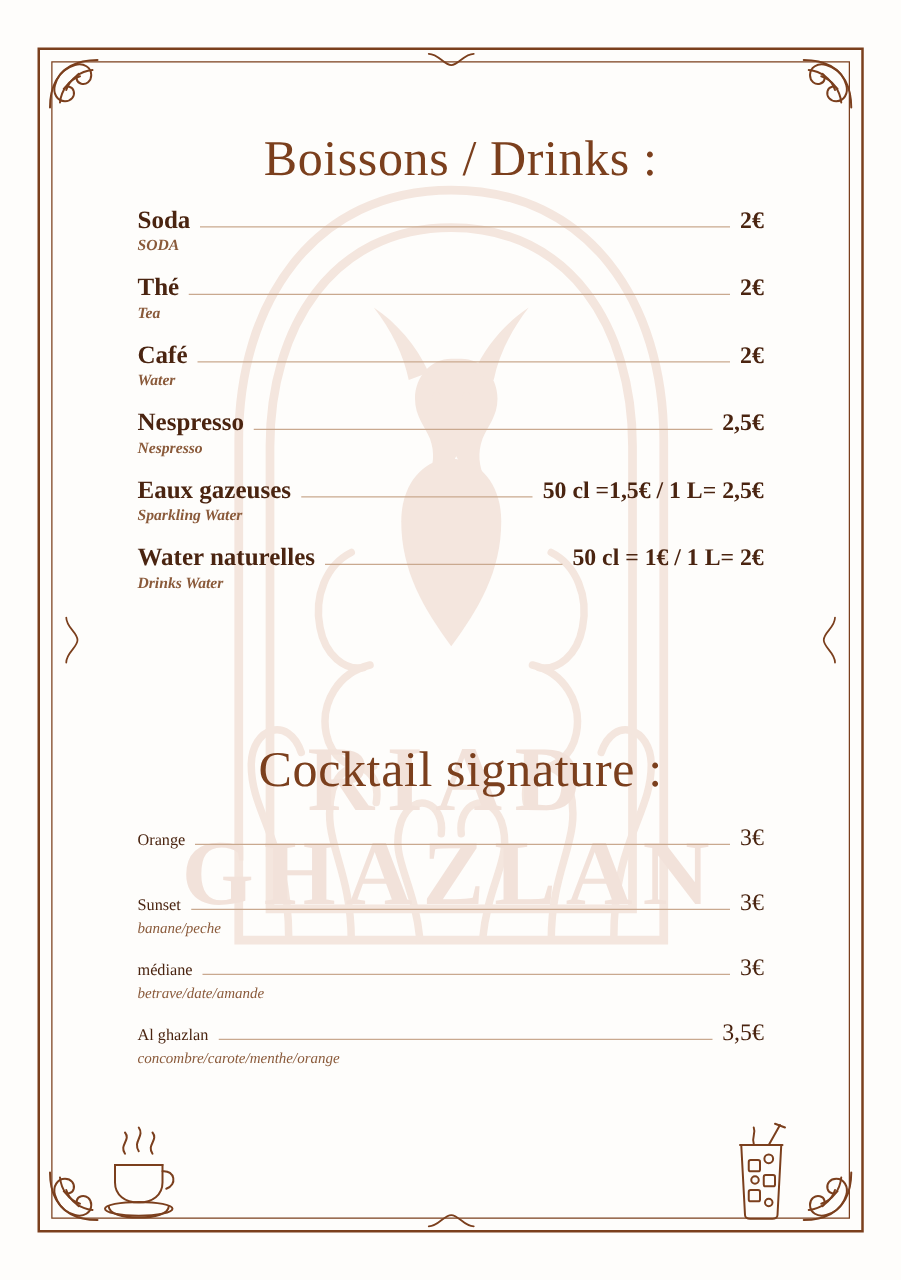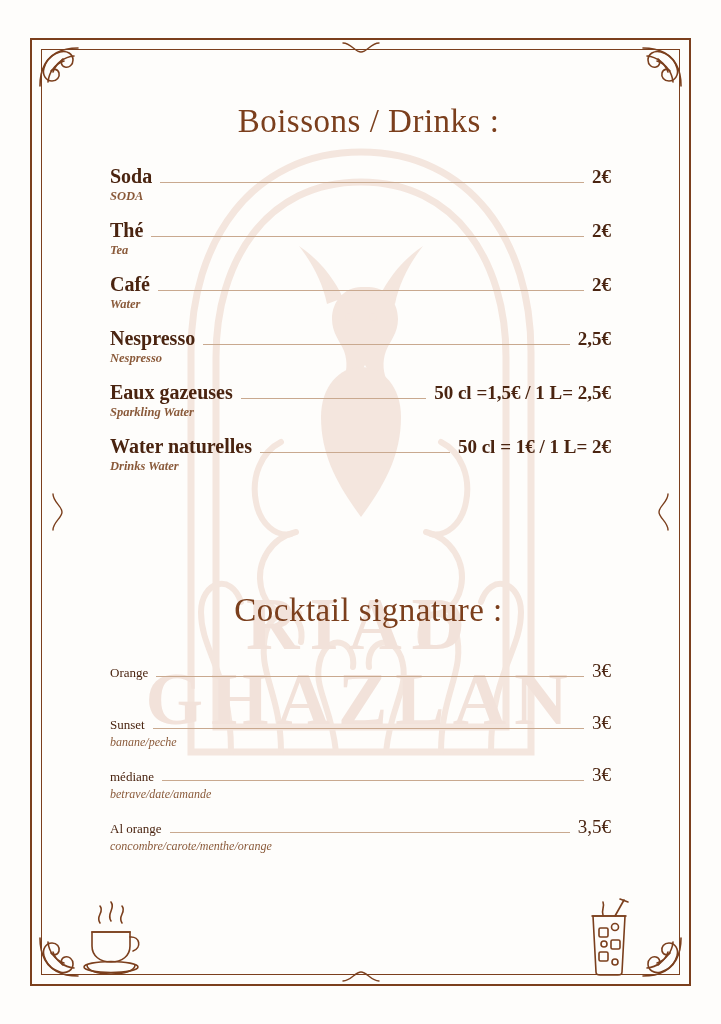--- a/index.html
+++ b/index.html
@@ -93,21 +93,21 @@
     position: absolute;
     left: 0; right: 0; top: 0; bottom: 0;
     z-index: 5;
     padding: 0 110px;
     box-sizing: border-box;
   }
 
   .section-title {
     text-align: center;
     font-family: "Liberation Serif", serif;
-    font-size: 33px;
+    font-size: 40px;
     font-weight: 400;
     color: #7b3f1d;
     letter-spacing: 0.5px;
     margin-left: 16px;
   }
   #drinks-title { position: absolute; left: 0; right: 0; top: 103px; }
   #cocktail-title { position: absolute; left: 0; right: 0; top: 592px; }
 
   .menu-list { position: absolute; left: 110px; right: 110px; }
   #drinks-list { top: 165px; font-weight: bold; }
@@ -362,21 +362,21 @@
         <div class="mi-row">
           <span class="mi-name">médiane</span>
           <span class="mi-dots"></span>
           <span class="mi-price">3€</span>
         </div>
         <div class="mi-sub">betrave/date/amande</div>
       </div>
 
       <div class="menu-item">
         <div class="mi-row">
-          <span class="mi-name">Al orange</span>
+          <span class="mi-name">Al ghazlan</span>
           <span class="mi-dots"></span>
           <span class="mi-price">3,5€</span>
         </div>
         <div class="mi-sub">concombre/carote/menthe/orange</div>
       </div>
 
     </div>
 
   </div>
 

